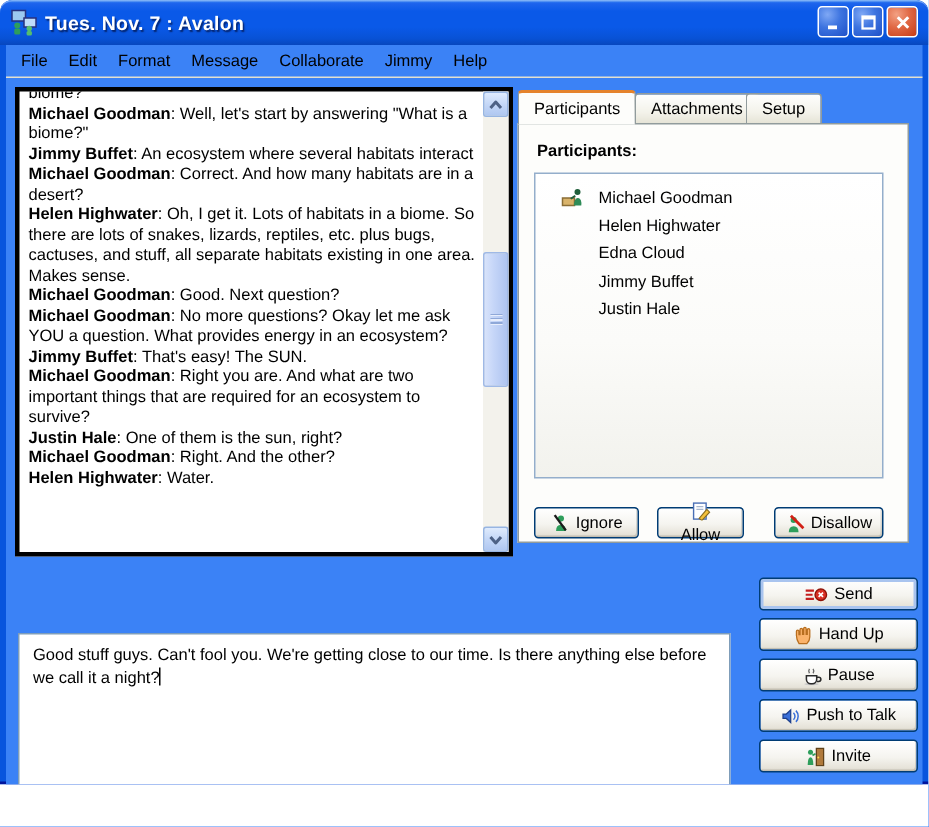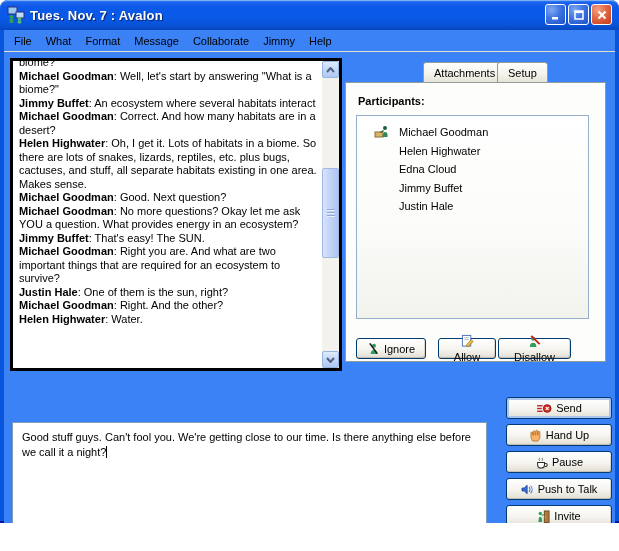--- a/index.html
+++ b/index.html
@@ -115,31 +115,31 @@
   .mod-buttons{ position:absolute; top:255px; left:0; width:100%; }
   .xpbtn{
     border:1px solid #003C74; border-radius:3px;
     background:linear-gradient(180deg,#FFFFFF 0%,#F5F4EF 55%,#E6E3D9 90%,#D8D4C8 100%);
     font-size:11px; color:#000; font-family:"Liberation Sans",sans-serif;
     display:inline-flex; align-items:center; justify-content:center; gap:4px;
     box-shadow: inset -1px -1px 0 rgba(110,105,85,.22);
   }
   .btn-ignore{ position:absolute; left:10px; width:70px; height:21px; }
   .btn-allow{ position:absolute; left:92px; width:58px; height:21px;flex-direction:column; }
-  .btn-disallow{ position:absolute; left:152px; width:73px; height:21px;flex-direction:column; }
+  .btn-disallow{ position:absolute; left:170px; width:73px; height:21px; }
 
   
   .compose{
     position:absolute; left:8px; top:352px; width:475px; height:126px;
     background:#fff; border:1px solid #7F9DB9;
     padding:7px 9px; font-size:11px; line-height:15px; color:#000;margin-top:40px;
   }
   .caret{ display:inline-block; width:1px; height:12px; background:#000; vertical-align:-2px; }
 
-  .action-stack{ position:absolute; left:502px; top:367px; width:106px; }
+  .action-stack{ position:absolute; left:502px; top:355px; width:106px; }
   .action-stack .xpbtn{ width:106px; height:22px; margin-bottom:5px; }
   .xpbtn.default{ box-shadow: inset 0 0 0 2px #A9C4EF; }
 
   .statusbar{
     position:absolute; left:0; top:500px; width:611px; height:13px;
     border-top:1px solid #9D9A85;
     box-shadow: inset 0 1px 0 #FFFFFF;
   }
 
   .ic{ display:inline-flex; align-items:center; justify-content:center; }
@@ -184,21 +184,21 @@
             </svg>
         </span>
       </div>
     </div>
   </div>
 
   <div class="body-area">
 
     <div class="menubar">
       <span class="menu-item">File</span>
-      <span class="menu-item">What</span>
+      <span class="menu-item">Edit</span>
       <span class="menu-item">Format</span>
       <span class="menu-item">Message</span>
       <span class="menu-item">Collaborate</span>
       <span class="menu-item">Jimmy</span>
       <span class="menu-item">Help</span>
     </div>
 
     <div class="chat-panel">
       <div class="chat-text">
         <div class="msg msg-clipped">biome?</div>
@@ -228,20 +228,21 @@
         <div class="sb-btn down">
           <span class="ic">
             <svg width="9" height="6">
                 <polyline points="1,1 4.5,5 8,1" fill="none" stroke="#4D6185" stroke-width="2"></polyline>
               </svg>
           </span>
         </div>
       </div>
     </div>
 
+    <div class="tab active" style="left:341px;">Participants</div>
     <div class="tab" style="left:419px;">Attachments</div>
     <div class="tab" style="left:493px;">Setup</div>
 
     <div class="tab-content">
       <div class="plist-heading">Participants:</div>
       <div class="plist-box">
         <div class="plist-row">
           <span class="mod-ic ic">
             <svg viewBox="0 0 17 13" width="17" height="13">
               <rect x="1" y="7" width="8" height="5" fill="#D9B36A" stroke="#8A6D35" stroke-width="1"></rect>

